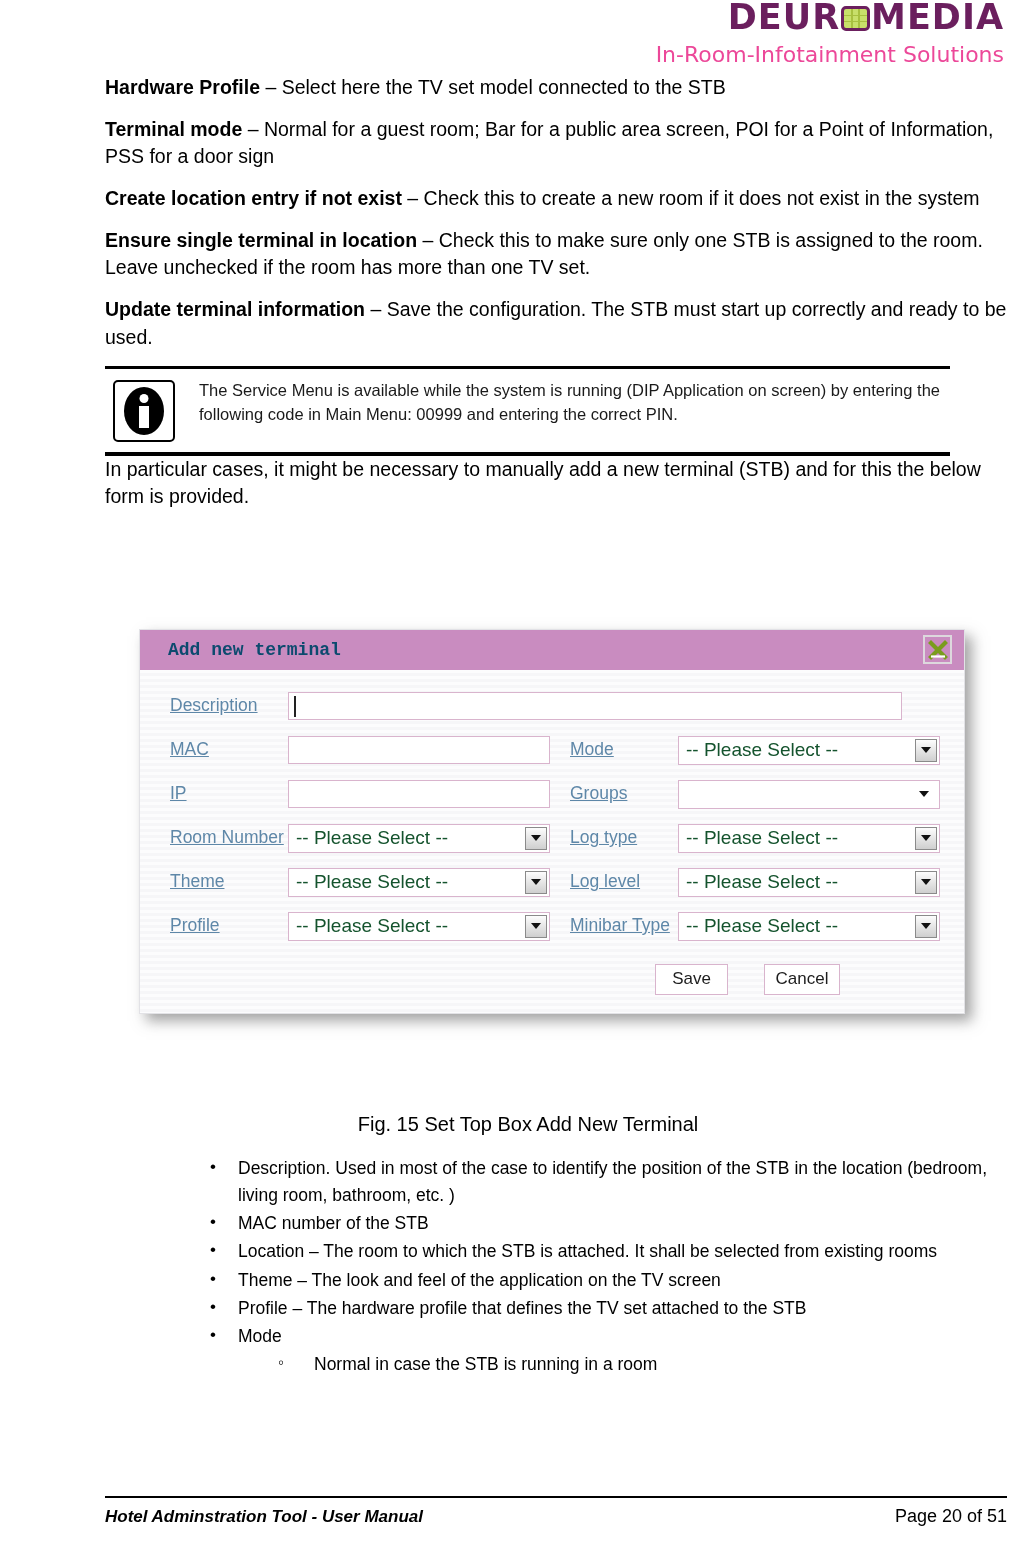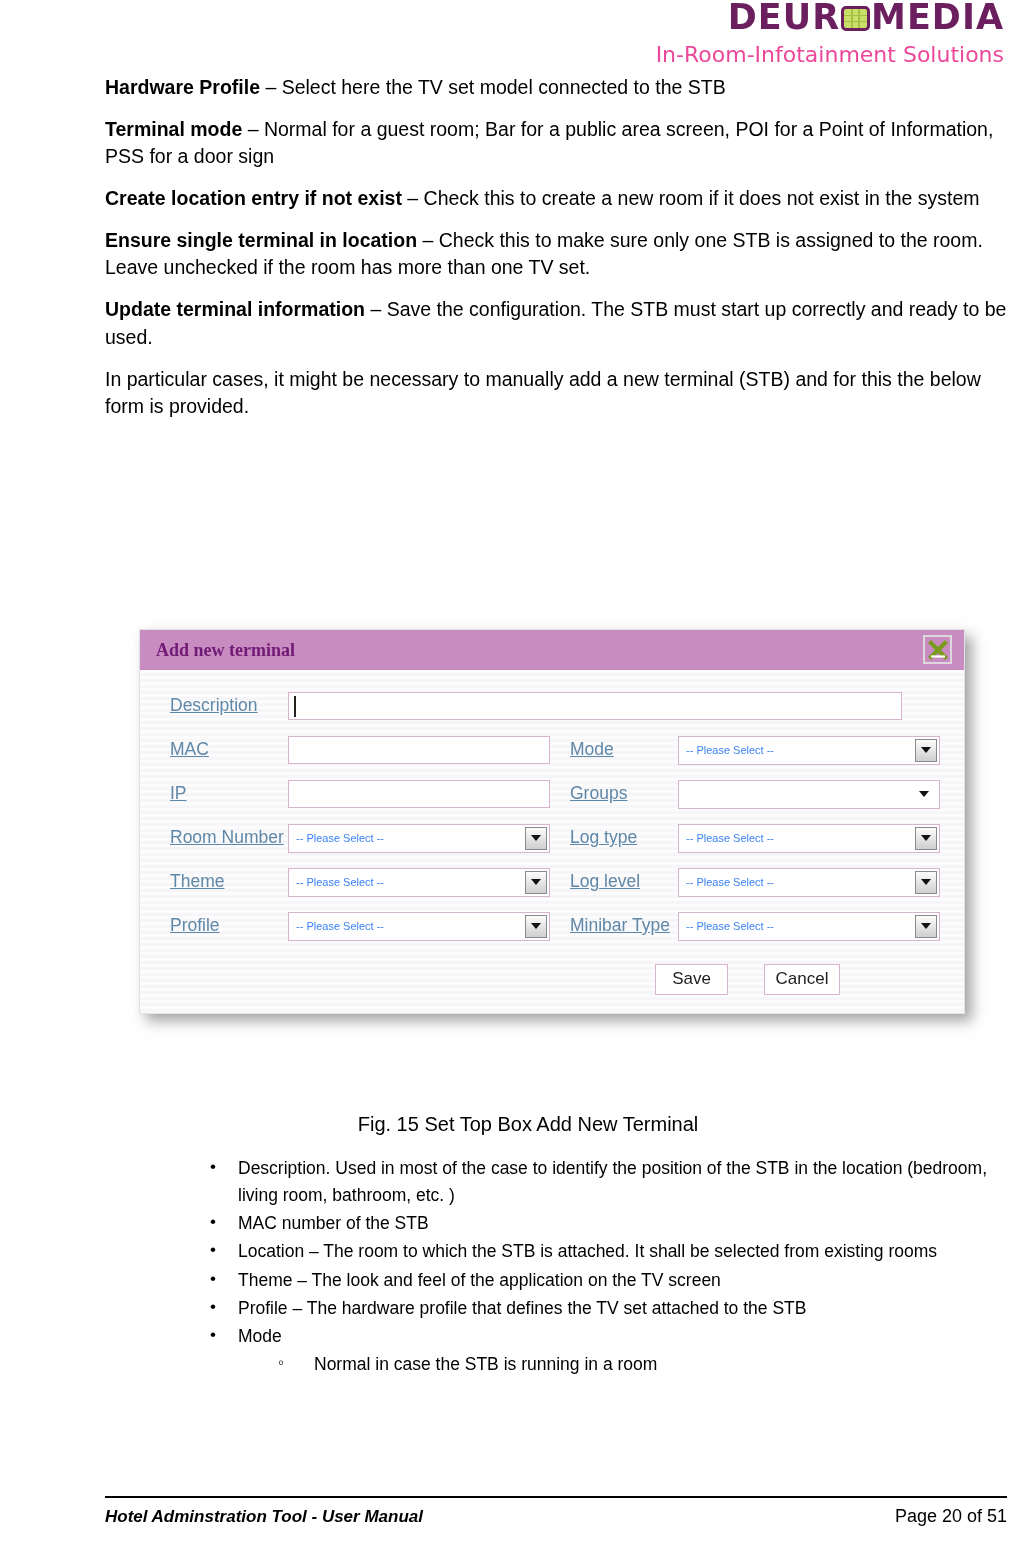--- a/index.html
+++ b/index.html
@@ -172,25 +172,25 @@
     box-sizing: border-box;
   }
   .dlg-title {
     height: 40px;
     background: #c98cc0;
     display: flex;
     align-items: center;
     position: relative;
   }
   .dlg-title-text {
-    margin-left: 16px;
+    margin-left: 28px;
     font-size: 18px;
     font-weight: bold;
-    color: #701a75;
-    font-family: Liberation Serif, serif;
+    color: #0c4a6e;
+    font-family: Liberation Mono, monospace;
   }
   .dlg-close {
     position: absolute;
     right: 12px;
     top: 5px;
     width: 29px;
     height: 29px;
     border: 2px solid #ddd8dd;
     box-sizing: border-box;
     display: flex;
@@ -243,22 +243,22 @@
     width: 262px;
     background: #ffffff;
     border: 1px solid #d9b4cd;
     box-sizing: border-box;
     display: flex;
     align-items: center;
     justify-content: space-between;
     padding-left: 7px;
   }
   .selfield .selval {
-    font-size: 11px;
-    color: #3b82f6;
+    font-size: 19px;
+    color: #14532d;
     font-family: "Liberation Sans", sans-serif;
     white-space: nowrap;
   }
   .sel-btn {
     width: 22px;
     height: 23px;
     margin-right: 2px;
     border: 1px solid #8a8a8a;
     background: linear-gradient(to bottom, #fdfdfd 0%, #e3e3e3 55%, #cfcfcf 100%);
     box-sizing: border-box;
@@ -388,20 +388,26 @@
   </p>
 
   <p class="para">
     <b>Ensure single terminal in location</b><span> – Check this to make sure only one STB is assigned to the room. Leave unchecked if the room has more than one TV set.</span>
   </p>
 
   <p class="para">
     <b>Update terminal information</b><span> – Save the configuration. The STB must start up correctly and ready to be used.</span>
   </p>
 
+  <div class="info-box">
+    <div class="info-icon">
+      <div class="disc"></div>
+    </div>
+    <div class="info-text">The Service Menu is available while the system is running (DIP Application on screen) by entering the following code in Main Menu: 00999 and entering the correct PIN.</div>
+  </div>
 
   <p class="para spacer-para">In particular cases, it might be necessary to manually add a new terminal (STB) and for this the below form is provided.</p>
 </div>
 
 <div class="shot-wrap">
   <div class="dialog">
 
     <div class="dlg-title">
       <span class="dlg-title-text">Add new terminal</span>
       <div class="dlg-close">

